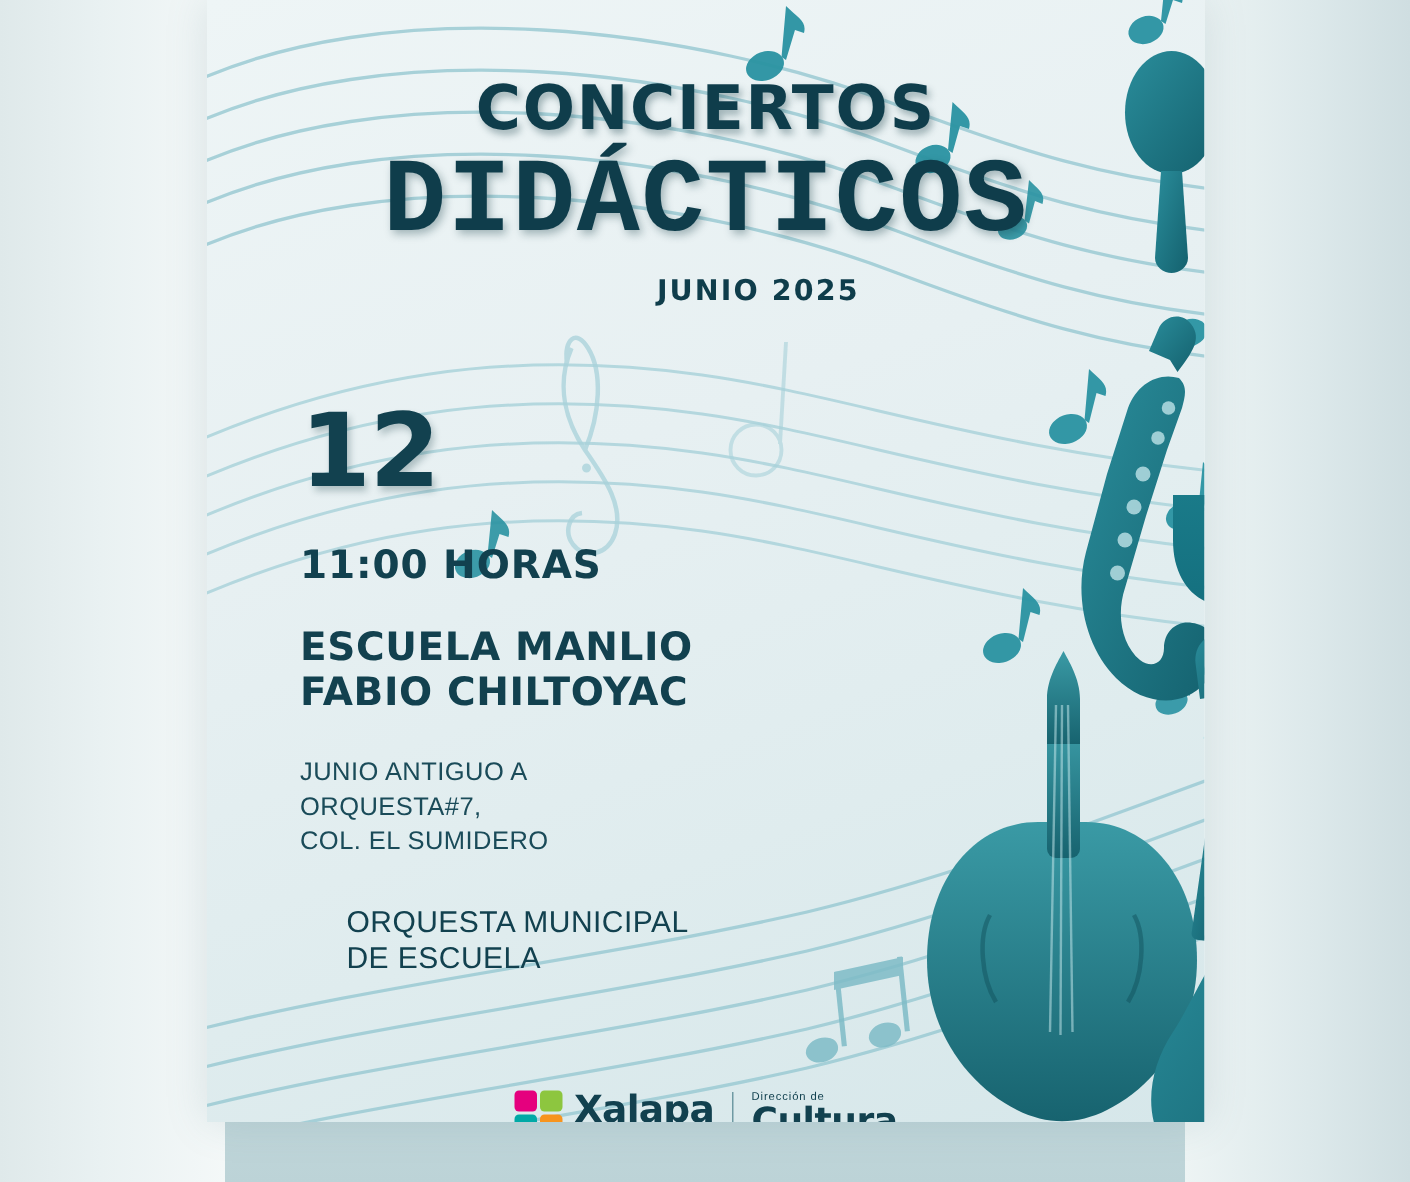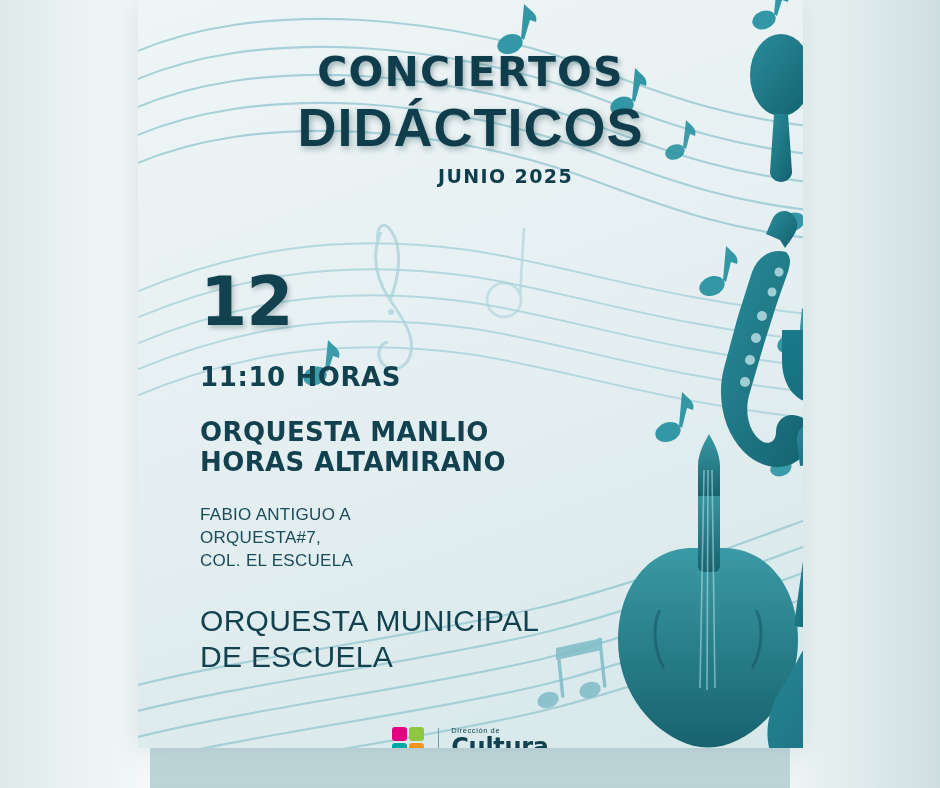--- a/index.html
+++ b/index.html
@@ -78,23 +78,23 @@
   .title-line1 {
     font-family: "DejaVu Sans", sans-serif;
     font-weight: bold;
     font-size: 41px;
     letter-spacing: 1.2px;
     color: #0f3d4b;
     text-shadow: 2px 3px 5px rgba(20,60,70,0.35);
     line-height: 1;
   }
   .title-line2 {
-    font-family: Liberation Sans, sans-serif;
-    font-weight: bold;
-    font-size: 54px;
+    font-family: Liberation Mono, monospace;
+    font-weight: bold;
+    font-size: 70px;
     letter-spacing: 1px;
     color: #0f3d4b;
     text-shadow: 2px 3px 6px rgba(20,60,70,0.35);
     line-height: 1.12;
     margin-top: 4px;
   }
   .title-date {
     font-family: "DejaVu Sans", sans-serif;
     font-weight: bold;
     font-size: 19px;
@@ -140,25 +140,26 @@
   .address {
     font-family: "Liberation Sans", sans-serif;
     font-size: 17px;
     letter-spacing: 0.3px;
     margin-top: 26px;
     line-height: 1.35;
     color: #1a4b59;
   }
   .ensemble {
     font-family: "Liberation Sans", sans-serif;
-    font-size: 30px;
+    font-size: 20px;
     letter-spacing: 0.3px;
     margin-top: 30px;
     line-height: 1.22;
     color: #12414f;
+    margin-left: 31px;
   }
 
   
   .footer {
     position: absolute;
     left: 0;
     bottom: 28px;
     width: 665px;
     display: flex;
     align-items: center;
@@ -437,44 +438,48 @@
     <div class="text-layer">
 
       <div class="title-block">
         <div class="title-line1">CONCIERTOS</div>
         <div class="title-line2">DIDÁCTICOS</div>
         <div class="title-date">JUNIO 2025</div>
       </div>
 
       <div class="info-block">
         <div class="day-number">12</div>
-        <div class="hour">11:10 HORAS</div>
+        <div class="hour">11:00 HORAS</div>
         <div class="venue">
-          <div>ORQUESTA MANLIO</div>
-          <div>HORAS ALTAMIRANO</div>
+          <div>ESCUELA MANLIO</div>
+          <div>FABIO CHILTOYAC</div>
         </div>
         <div class="address">
-          <div>FABIO ANTIGUO A</div>
+          <div>JUNIO ANTIGUO A</div>
           <div>ORQUESTA#7,</div>
-          <div>COL. EL ESCUELA</div>
+          <div>COL. EL SUMIDERO</div>
         </div>
         <div class="ensemble">
           <div>ORQUESTA MUNICIPAL</div>
           <div>DE ESCUELA</div>
         </div>
       </div>
 
       <div class="footer">
         <div class="xalapa-logo">
           <div class="xalapa-mark">
             <span class="xm1"></span>
               <span class="xm2"></span>
               <span class="xm3"></span>
               <span class="xm4"></span>
           </div>
+          <div class="xalapa-text">
+            <div class="xalapa-name">Xalapa</div>
+            <div class="xalapa-sub">H. Ayuntamiento 2022 - 2025</div>
+          </div>
         </div>
         <div class="logo-divider"></div>
         <div class="cultura-logo">
           <div class="cultura-top">Dirección de</div>
           <div class="cultura-main">Cultura</div>
         </div>
       </div>
 
     </div>
   </div>

